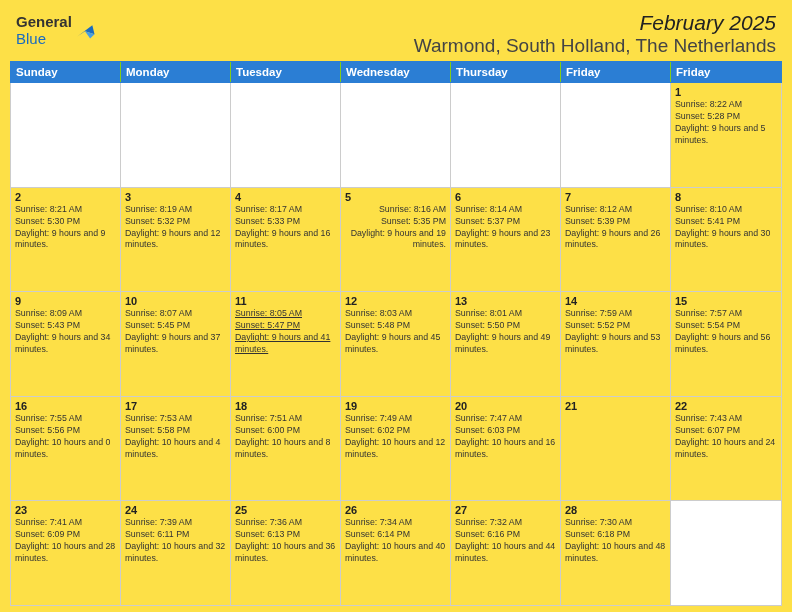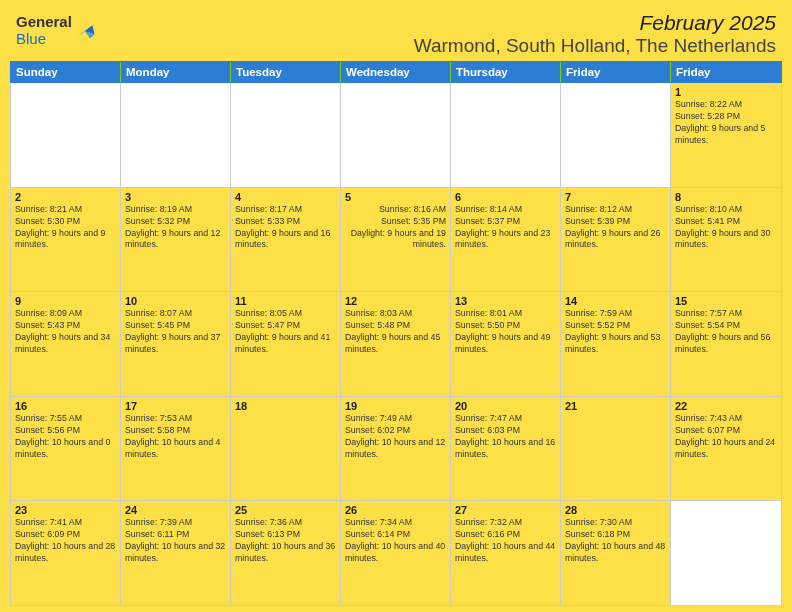--- a/index.html
+++ b/index.html
@@ -220,21 +220,21 @@
 Daylight: 9 hours and 34 minutes.</div>
           </div>
           <div class="cal-cell">
             <span class="day-num">10</span>
             <div class="day-info" style="white-space: pre-line;">Sunrise: 8:07 AM
 Sunset: 5:45 PM
 Daylight: 9 hours and 37 minutes.</div>
           </div>
           <div class="cal-cell">
             <span class="day-num">11</span>
-            <div class="day-info" style="white-space: pre-line;">Sunrise: 8:05 AM
+            <div class="day-info" style="white-space: pre-line; text-decoration: underline;">Sunrise: 8:05 AM
 Sunset: 5:47 PM
 Daylight: 9 hours and 41 minutes.</div>
           </div>
           <div class="cal-cell">
             <span class="day-num">12</span>
             <div class="day-info" style="white-space: pre-line;">Sunrise: 8:03 AM
 Sunset: 5:48 PM
 Daylight: 9 hours and 45 minutes.</div>
           </div>
           <div class="cal-cell">
@@ -264,20 +264,23 @@
 Daylight: 10 hours and 0 minutes.</div>
           </div>
           <div class="cal-cell">
             <span class="day-num">17</span>
             <div class="day-info" style="white-space: pre-line;">Sunrise: 7:53 AM
 Sunset: 5:58 PM
 Daylight: 10 hours and 4 minutes.</div>
           </div>
           <div class="cal-cell">
             <span class="day-num">18</span>
+            <div class="day-info" style="white-space: pre-line;">Sunrise: 7:51 AM
+Sunset: 6:00 PM
+Daylight: 10 hours and 8 minutes.</div>
           </div>
           <div class="cal-cell">
             <span class="day-num">19</span>
             <div class="day-info" style="white-space: pre-line;">Sunrise: 7:49 AM
 Sunset: 6:02 PM
 Daylight: 10 hours and 12 minutes.</div>
           </div>
           <div class="cal-cell">
             <span class="day-num">20</span>
             <div class="day-info" style="white-space: pre-line;">Sunrise: 7:47 AM

